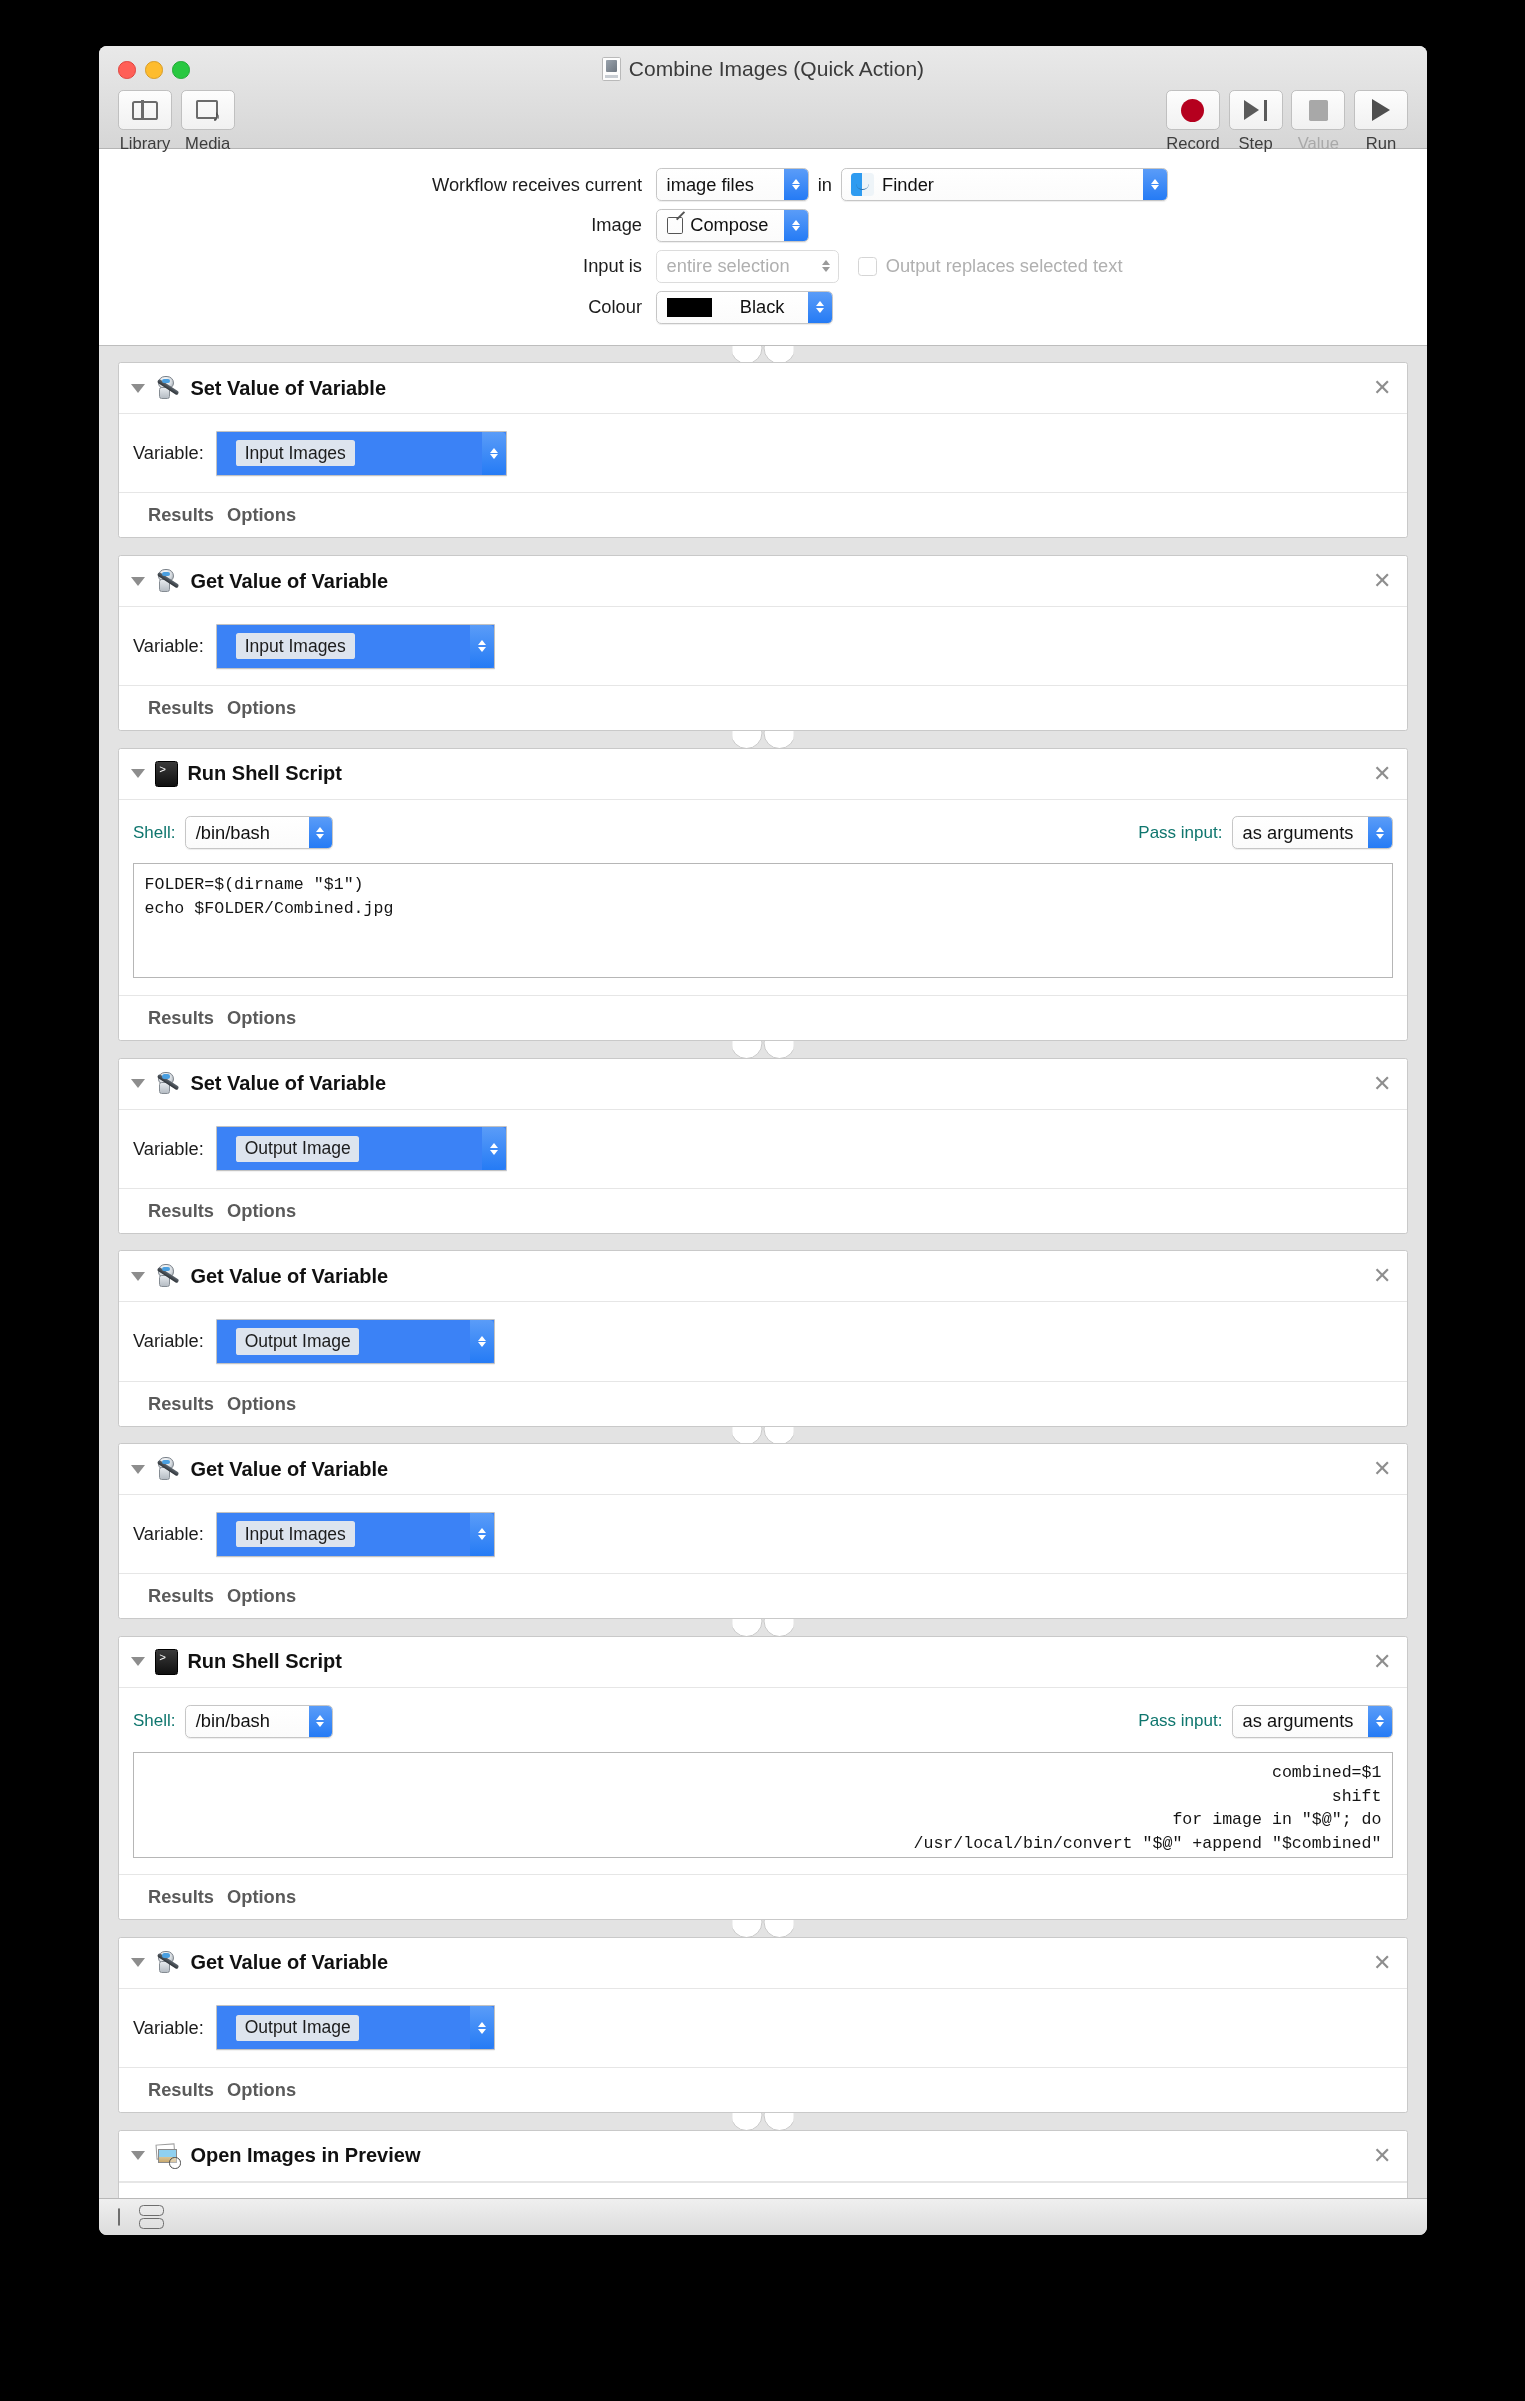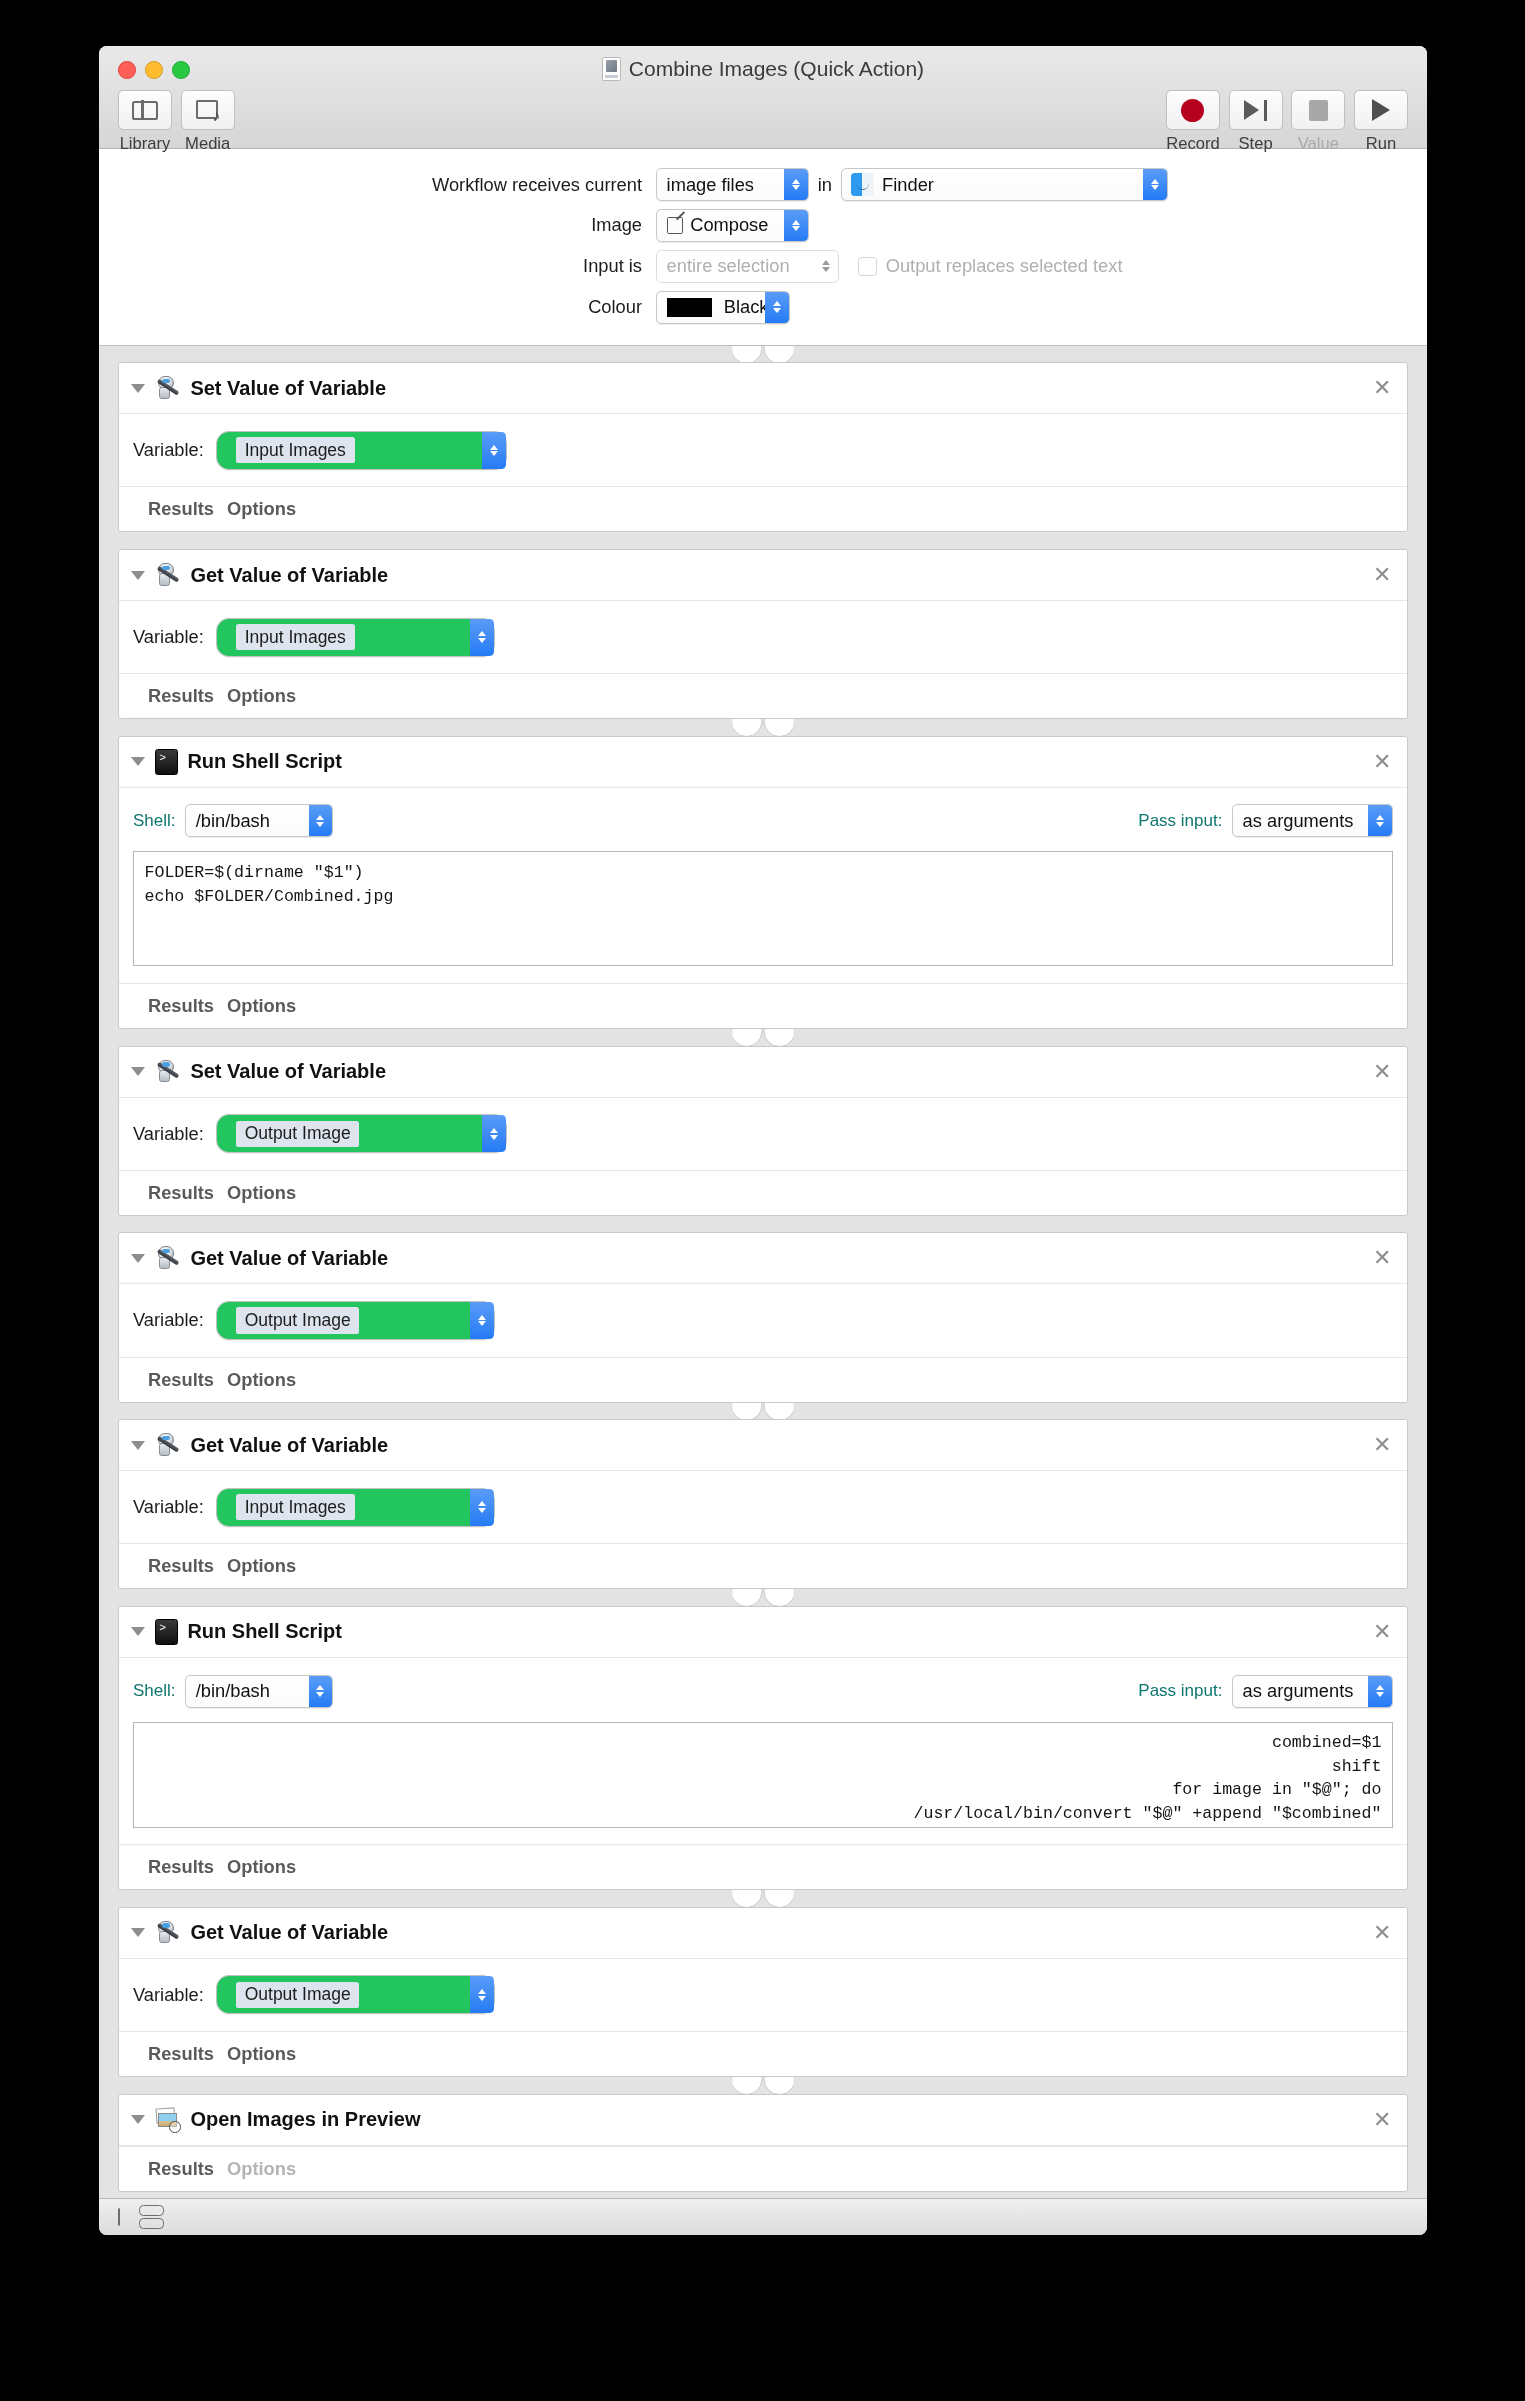--- a/index.html
+++ b/index.html
@@ -131,21 +131,21 @@
   .popup .arrows i { display:block; width:0; height:0; }
   .popup .arrows i.up   { border-left:4.4px solid transparent; border-right:4.4px solid transparent; border-bottom:5.2px solid #fff; }
   .popup .arrows i.down { border-left:4.4px solid transparent; border-right:4.4px solid transparent; border-top:5.2px solid #fff; }
   .popup.dim .arrows i.up   { border-bottom-color:#9a9a9a; }
   .popup.dim .arrows i.down { border-top-color:#9a9a9a; }
 
   .pw-receives { width: 153px; }
   .pw-in       { width: 327px; }
   .pw-inputis  { width: 183px; }
   .pw-image    { width: 153px; }
-  .pw-colour   { width: 134px; }
+  .pw-colour   { width: 177px; gap: 16px; }
 
   .in-word { font-size: 18.3px; color: #1c1c1c; margin: 0 8.7px; }
 
   .finder-icon {
     width: 23px; height: 23px; margin-right: 7.9px; border-radius: 3.5px;
     background: linear-gradient(to right, #2e9bf0 0%, #2e9bf0 50%, #eef4f8 50%, #eef4f8 100%);
     position: relative; flex: 0 0 auto;
   }
   .finder-icon::after {
     content: ""; position: absolute; left: 5.2px; top: 6.1px; width: 12.2px; height: 9.6px;
@@ -270,24 +270,24 @@
     padding: 0 1.7px;
   }
 
   .abody { padding: 16.6px 14px 16.6px 14px; }
 
   .varrow { display: flex; align-items: center; }
   .varlabel { font-size: 18.3px; color: #1c1c1c; margin-right: 12.2px; }
 
   .combo {
     position: relative;
-    height: 39px;
-    background: #22c55e;
+    height: 45px;
+    background: #3b82f6;
     border: 0.9px solid #c2c2c2;
-    border-radius: 13px;
+    border-radius: 1px;
     display: flex; align-items: center;
     box-shadow: 0 0.9px 0.9px rgba(0,0,0,0.06);
     cursor: default;
   }
   .combo .token {
     margin-left: 19px;
     background: #dde4ee;
     border-radius: 2.6px;
     padding: 2.6px 8.7px;
     font-size: 17.5px; color: #1c1c1c;

